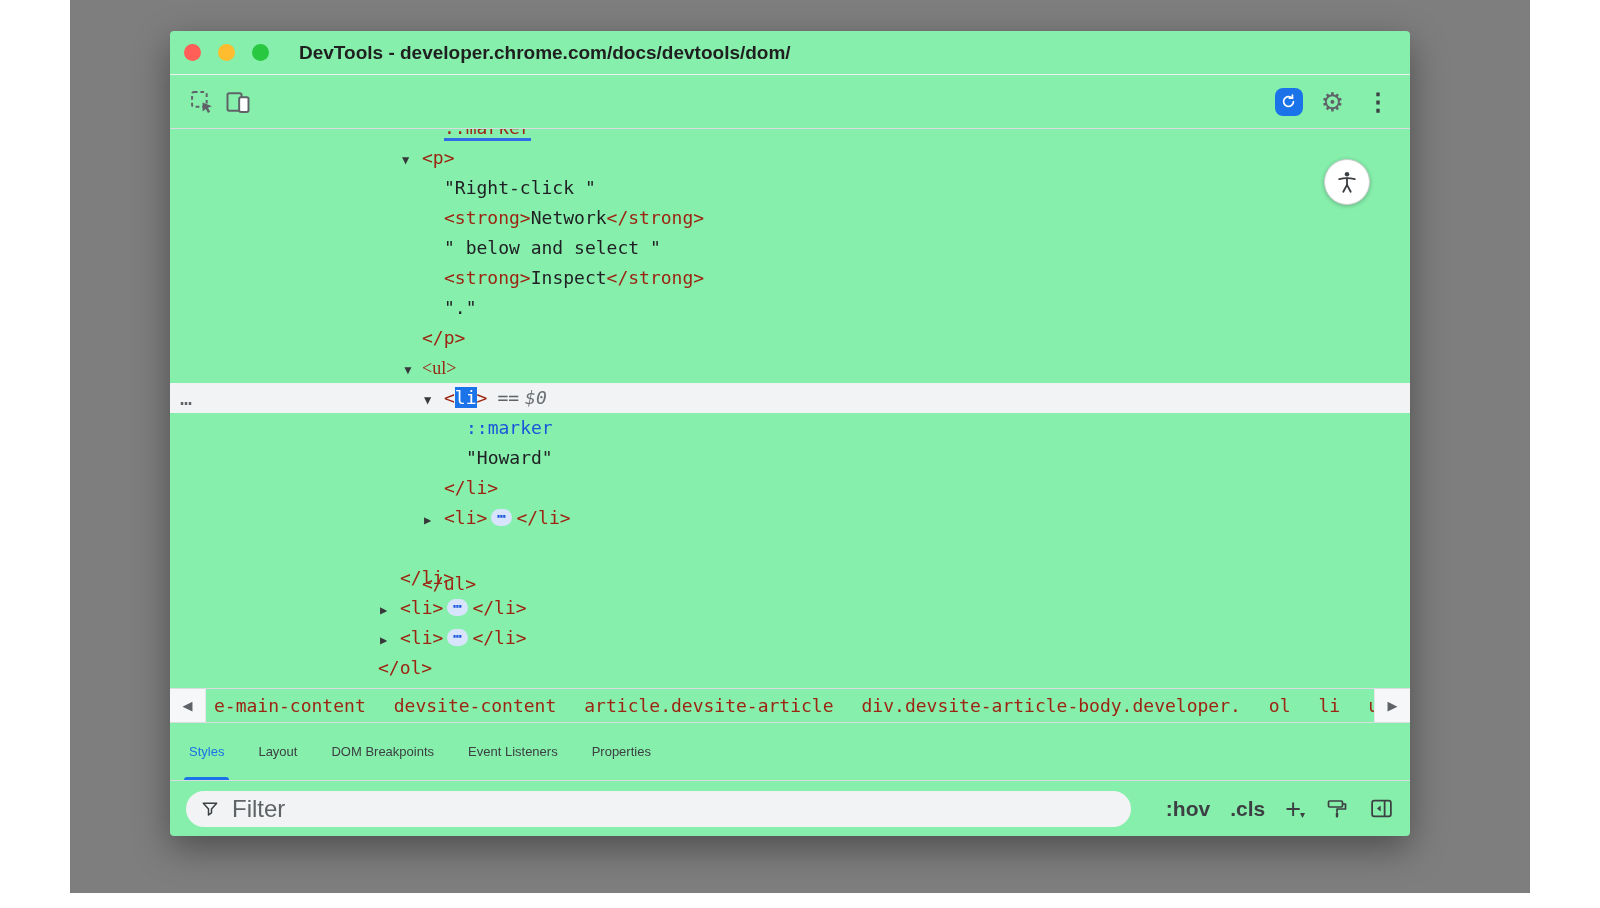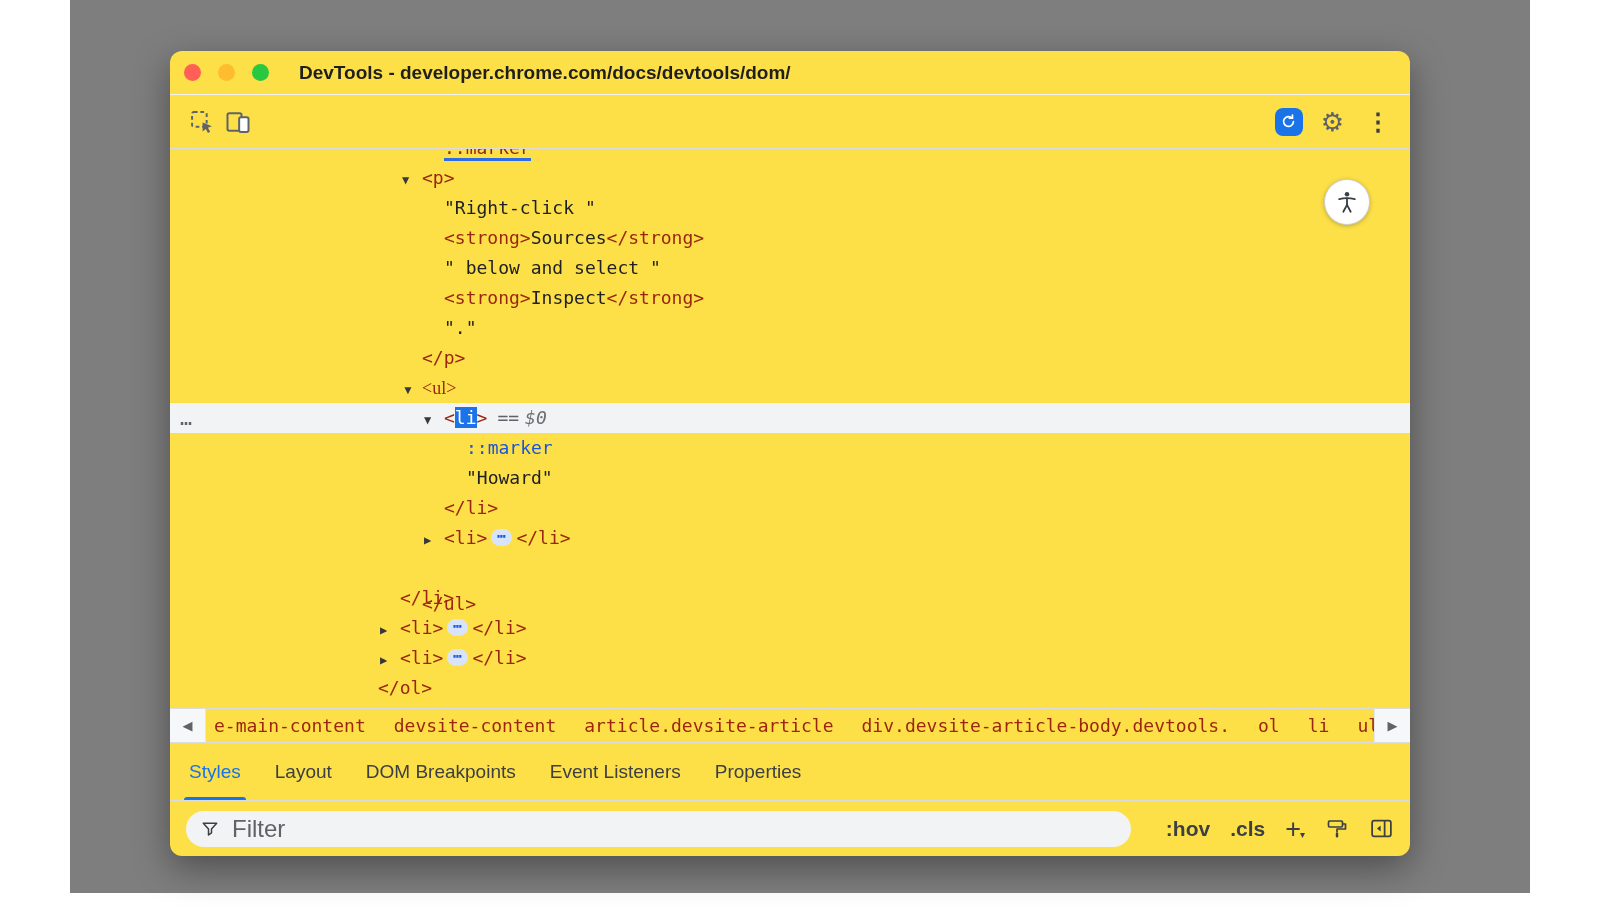--- a/index.html
+++ b/index.html
@@ -4,22 +4,22 @@
 <style>
   * { box-sizing: border-box; }
   html,body { margin:0; padding:0; }
   body {
     width:1600px; height:908px; background:#ffffff; position:relative; overflow:hidden;
     font-family:"Liberation Sans", sans-serif; color:#202124;
   }
   .backdrop { position:absolute; left:70px; top:0; width:1460px; height:893px; background:#7e7e7e; }
 
   .devtools-window {
-    position:absolute; left:170px; top:51px; width:1240px; height:805px;
-    background:#fde047; border-radius:12px; box-shadow:0 12px 36px rgba(0,0,0,.38);
+    position:absolute; left:170px; top:31px; width:1240px; height:805px;
+    background:#86efac; border-radius:4px; box-shadow:0 12px 36px rgba(0,0,0,.38);
     overflow:hidden; display:flex; flex-direction:column;
   }
 
   
   .titlebar { height:44px; flex:none; display:flex; align-items:center; padding:0 14px; border-bottom:1px solid #f1f1f1; }
   .traffic { display:flex; gap:17px; align-items:center; }
   .light { width:17px; height:17px; border-radius:50%; display:inline-block; }
   .light.red { background:#ff5f57; }
   .light.yellow { background:#febc2e; }
   .light.green { background:#28c840; }
@@ -64,21 +64,21 @@
             font-family:"DejaVu Sans Mono", monospace; font-size:18px; }
   .crumb-scroll { width:36px; flex:none; background:#f6f7f8; display:flex; align-items:center; justify-content:center;
                   color:#5f6368; font-size:13px; cursor:pointer; font-family:"DejaVu Sans", sans-serif; }
   .crumb-scroll.left { border-right:1px solid #e4e6e8; }
   .crumb-scroll.right { border-left:1px solid #e4e6e8; }
   .crumb-list { flex:1; display:flex; align-items:center; gap:28px; padding:0 8px; overflow:hidden; }
   .crumb { color:#9c2512; white-space:nowrap; cursor:pointer; }
 
   
   .panel-tabs { height:58px; flex:none; border-top:1px solid #dadce0; display:flex; align-items:stretch; padding:0 2px; }
-  .ptab { padding:0 17px; display:flex; align-items:center; font-size:19px; color:#3c4043; position:relative; cursor:pointer; white-space:nowrap; }
+  .ptab { padding:0 17px; display:flex; align-items:center; font-size:13px; color:#3c4043; position:relative; cursor:pointer; white-space:nowrap; }
   .ptab.active { color:#1a73e8; }
   .ptab.active::after { content:""; position:absolute; left:12px; right:12px; bottom:0; height:3px; background:#1a73e8; border-radius:3px 3px 0 0; }
 
   
   .filter-bar { height:56px; flex:none; border-top:1px solid #dadce0; display:flex; align-items:center; padding:0 16px; }
   .filter-input { flex:1; max-width:945px; height:36px; background:#f1f3f4; border-radius:18px;
                   display:flex; align-items:center; gap:12px; padding:0 14px; cursor:text; }
   .filter-placeholder { font-size:24px; color:#5f6368; }
   .filter-right { margin-left:auto; display:flex; align-items:center; gap:20px; padding-left:16px; }
   .state-btn { font-size:21px; color:#3c4043; cursor:pointer; font-weight:bold; white-space:nowrap; }
@@ -125,21 +125,21 @@
       </div>
       <div class="gear">⚙</div>
       <div class="kebab">⋮</div>
     </div>
   </div>
 
   <div class="dom-tree">
       <div class="tree-row clipped"><span class="row-content" style="margin-left: 254px;"><span class="arrow-slot"></span><span class="tk-pseudored">::marker</span></span></div>
       <div class="tree-row"><span class="row-content" style="margin-left: 232px;"><span class="arrow-slot">▼</span><span class="tk-tag">&lt;p&gt;</span></span></div>
       <div class="tree-row"><span class="row-content" style="margin-left: 254px;"><span class="arrow-slot"></span><span class="tk-text">"Right-click "</span></span></div>
-      <div class="tree-row"><span class="row-content" style="margin-left: 254px;"><span class="arrow-slot"></span><span class="tk-tag">&lt;strong&gt;</span><span class="tk-text">Sources</span><span class="tk-tag">&lt;/strong&gt;</span></span></div>
+      <div class="tree-row"><span class="row-content" style="margin-left: 254px;"><span class="arrow-slot"></span><span class="tk-tag">&lt;strong&gt;</span><span class="tk-text">Network</span><span class="tk-tag">&lt;/strong&gt;</span></span></div>
       <div class="tree-row"><span class="row-content" style="margin-left: 254px;"><span class="arrow-slot"></span><span class="tk-text">" below and select "</span></span></div>
       <div class="tree-row"><span class="row-content" style="margin-left: 254px;"><span class="arrow-slot"></span><span class="tk-tag">&lt;strong&gt;</span><span class="tk-text">Inspect</span><span class="tk-tag">&lt;/strong&gt;</span></span></div>
       <div class="tree-row"><span class="row-content" style="margin-left: 254px;"><span class="arrow-slot"></span><span class="tk-text">"."</span></span></div>
       <div class="tree-row"><span class="row-content" style="margin-left: 232px;"><span class="arrow-slot"></span><span class="tk-tag">&lt;/p&gt;</span></span></div>
       <div class="tree-row"><span class="row-content" style="margin-left: 232px; font-family: Liberation Serif, serif;"><span class="arrow-slot">▼</span><span class="tk-tag">&lt;ul&gt;</span></span></div>
       <div class="tree-row selected"><span class="row-dots">…</span><span class="row-content" style="margin-left: 254px;"><span class="arrow-slot">▼</span><span class="tk-tag">&lt;</span><span class="tk-selname">li</span><span class="tk-tag">&gt;</span><span class="tk-eq">==</span><span class="tk-dollar">$0</span></span></div>
       <div class="tree-row"><span class="row-content" style="margin-left: 276px;"><span class="arrow-slot"></span><span class="tk-pseudo">::marker</span></span></div>
       <div class="tree-row"><span class="row-content" style="margin-left: 276px;"><span class="arrow-slot"></span><span class="tk-text">"Howard"</span></span></div>
       <div class="tree-row"><span class="row-content" style="margin-left: 254px;"><span class="arrow-slot"></span><span class="tk-tag">&lt;/li&gt;</span></span></div>
       <div class="tree-row"><span class="row-content" style="margin-left: 254px;"><span class="arrow-slot">▶</span><span class="tk-tag">&lt;li&gt;</span><span class="tk-pill">⋯</span><span class="tk-tag">&lt;/li&gt;</span></span></div>
@@ -158,21 +158,21 @@
       </svg>
     </div>
   </div>
 
   <div class="crumbs">
     <div class="crumb-scroll left">◀</div>
     <div class="crumb-list">
       <span class="crumb">e-main-content</span>
       <span class="crumb">devsite-content</span>
       <span class="crumb">article.devsite-article</span>
-      <span class="crumb">div.devsite-article-body.devtools.</span>
+      <span class="crumb">div.devsite-article-body.developer.</span>
       <span class="crumb">ol</span>
       <span class="crumb">li</span>
       <span class="crumb">ul</span>
 
     </div>
     <div class="crumb-scroll right">▶</div>
   </div>
 
   <div class="panel-tabs">
     <div class="ptab active">Styles</div>

